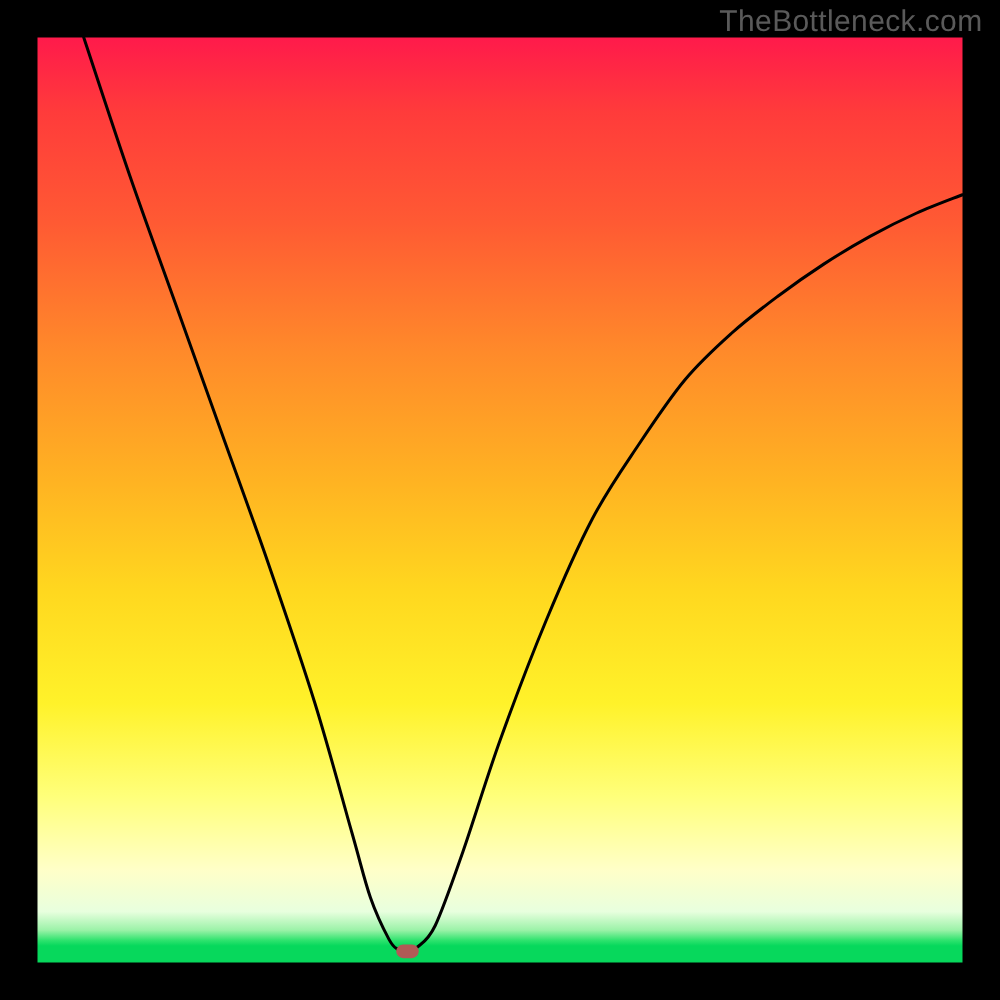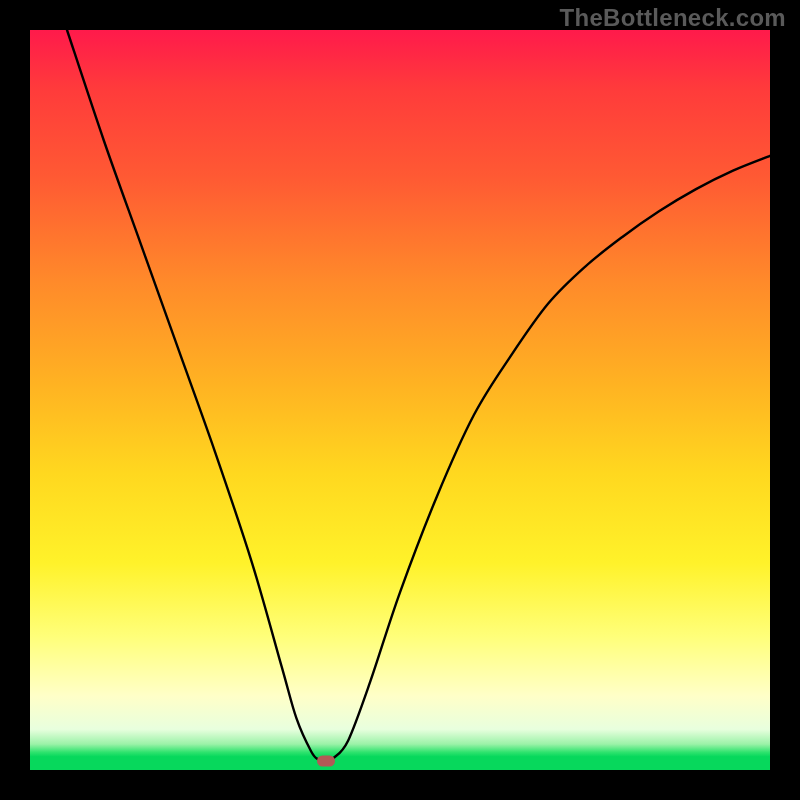--- a/index.html
+++ b/index.html
@@ -16,21 +16,21 @@
     width: 800px;
     height: 800px;
     background: #000;
   }
   .watermark {
     position: absolute;
     top: 4px;
     right: 14px;
     color: #5a5a5a;
     font-size: 24px;
-    font-weight: 700;
+    font-weight: 400;
     letter-spacing: 0.3px;
     z-index: 10;
     user-select: none;
   }
   .plot {
     position: absolute;
     left: 30px;
     top: 30px;
     width: 740px;
     height: 740px;

